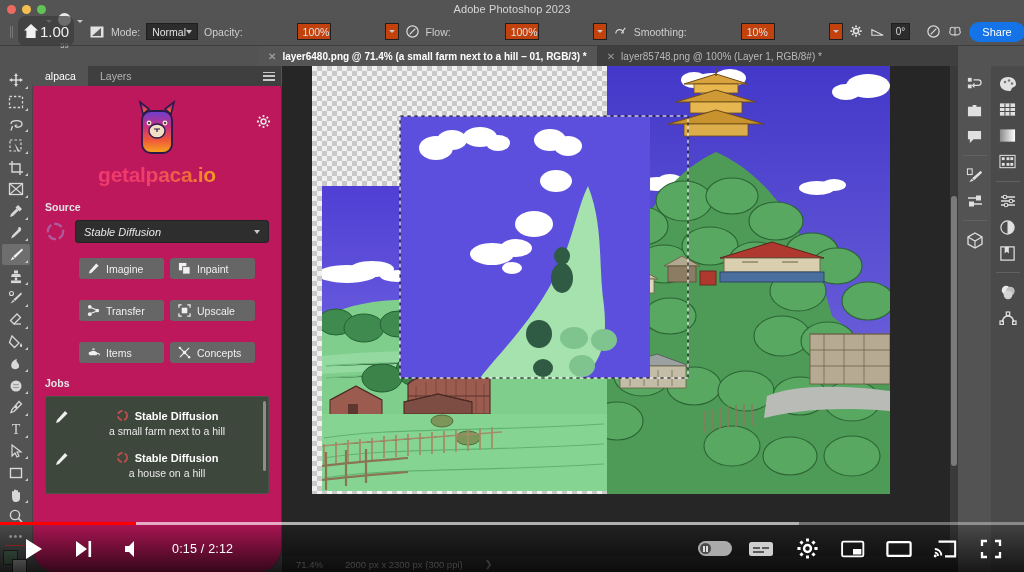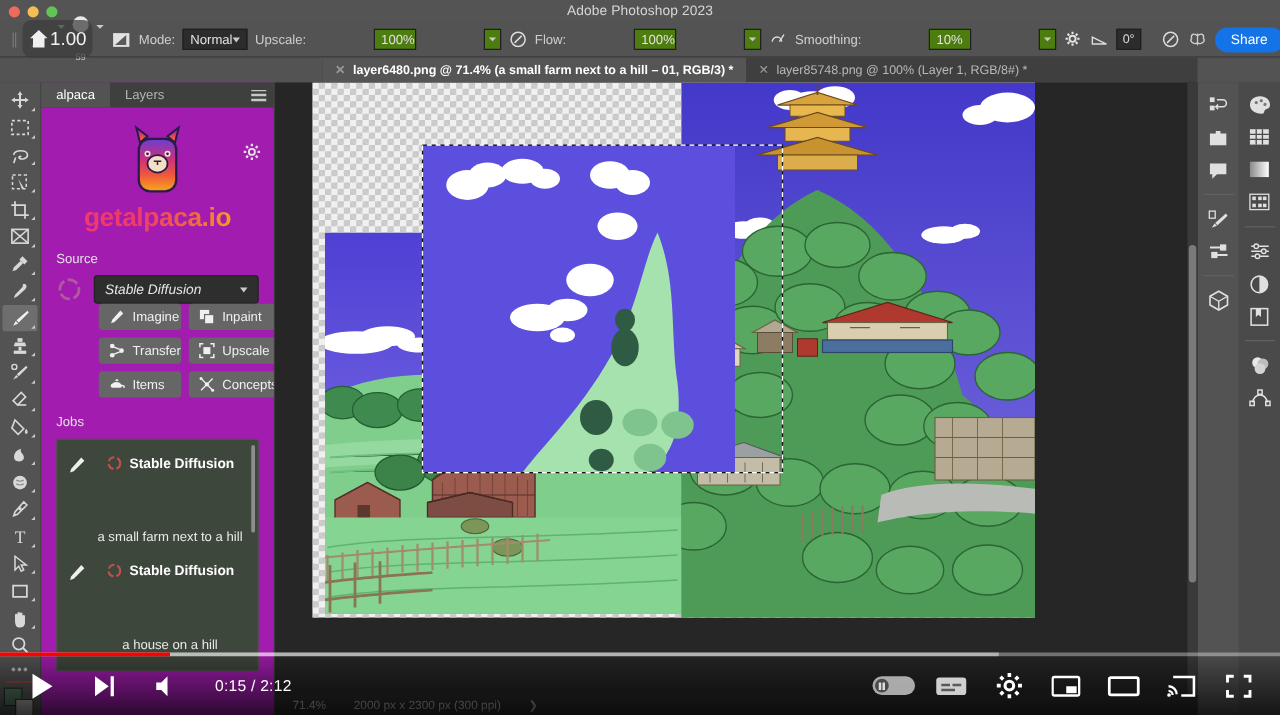--- a/index.html
+++ b/index.html
@@ -27,21 +27,21 @@
   .optionsbar {
     height: 28px; background: #535353; display: flex; align-items: center;
     gap: 6px; padding: 0 8px; flex: 0 0 28px; position: relative;
     border-bottom: 1px solid #3d3d3d;
   }
   .grip { width: 8px; height: 16px; position: relative; margin-right: 2px;}
   .grip::before{content:"";position:absolute;left:2px;top:2px;width:1px;height:12px;background:#777;
     box-shadow:2px 0 0 #777;}
   .opt-label { font-size: 10.5px; color: #cfcfcf; white-space: nowrap; }
   .opt-field {
-    background: #4d7c0f; border: 1px solid #1f1f1f; color: #e2e2e2;
+    background: #c2410c; border: 1px solid #1f1f1f; color: #e2e2e2;
     font-size: 10.5px; height: 17px; display: flex; align-items: center;
     padding: 0 5px; min-width: 34px; margin-left: 48px;
   }
   .opt-combo {
     background: #2c2c2c; border: 1px solid #1f1f1f; color: #e2e2e2;
     font-size: 10.5px; height: 17px; display: flex; align-items: center;
     padding: 0 5px; width: 160px; justify-content: space-between;
   }
   .caret { width: 0; height: 0; border-left: 3.5px solid transparent; border-right: 3.5px solid transparent;
            border-top: 4px solid #c9c9c9; }
@@ -96,57 +96,57 @@
   .tool .corner { position:absolute; right:2px; bottom:2px; width:0;height:0;
     border-left:3px solid transparent; border-bottom:3px solid #c9c9c9; }
   .tool-dots { color:#bdbdbd; font-size:11px; letter-spacing:1px; margin-top:2px;}
   .swatches { position: relative; width: 26px; height: 26px; margin-top: 3px;}
   .sw { position:absolute; width:15px;height:15px;border:1px solid #2b2b2b; }
   .sw.fg { left:0; top:0; background:#51735b; }
   .sw.bg { left:9px; top:9px; background:#a9a9a9; }
 
   
   .panel {
-    width: 188px; background:#a21caf; display:flex; flex-direction:column;
-    border-left:1px solid #454545; border-right:1px solid #3c3c3c;
+    width: 250px; background:#be185d; display:flex; flex-direction:column;
+    border-left:1px solid #454545; border-right:1px solid #3c3c3c;border-radius:24px;
   }
   .panel-tabs { height:20px; background:#3f3f3f; display:flex; align-items:stretch; position:relative;}
   .panel-tab { font-size:10.5px; color:#b4b4b4; padding:0 12px; display:flex; align-items:center; }
   .panel-tab.active { background:#535353; color:#ffffff; }
   .panel-menu { margin-left:auto; margin-right:6px; display:flex;align-items:center; }
   .hamburger { width:12px;height:9px;display:flex;flex-direction:column;justify-content:space-between;}
   .hamburger i { display:block;height:1.5px;background:#c7c7c7; }
   .panel-body { flex:1; padding: 10px 12px; position:relative; overflow:hidden;}
   .gear-abs { position:absolute; right:10px; top:28px; }
   .logo-wrap { display:flex; flex-direction:column; align-items:center; margin-top:4px;}
   .brand {
     font-size: 21px; font-weight: bold; margin-top: 7px;
     background: linear-gradient(90deg, #ef3b6b 0%, #ef3b6b 38%, #f06a3e 75%, #f59b22 100%);
     -webkit-background-clip: text; background-clip: text; color: transparent;
     letter-spacing: -.3px;
   }
-  .sec-label { font-size:10.5px; color:#e3e3e3; font-weight:normal; margin: 14px 0 7px; }
+  .sec-label { font-size:10.5px; color:#e3e3e3; font-weight:bold; margin: 14px 0 7px; }
   .source-row { display:flex; align-items:center; gap:9px; }
   .model-select {
     flex:1; background:#2e2e2e; border:1px solid #222; height:23px; border-radius:3px;
     display:flex; align-items:center; justify-content:space-between; padding:0 8px;
     color:#e6e6e6; font-size:11px; font-style: italic;
   }
   .cmd-grid { display:grid; grid-template-columns: 1fr 1fr; gap:6px; padding: 0 14px 0 34px;}
   .cmd-btn {
     background:#666666; border-radius:3px; height:21px; display:flex; align-items:center;
-    gap:6px; padding-left:8px; color:#f0f0f0; font-size:10.5px;
+    gap:6px; padding-left:8px; color:#f0f0f0; font-size:10.5px;margin-top:15px;
   }
   .jobs-list { margin-top:6px; background:#3e473c; border:1px solid #4a5348; border-radius:2px;
     padding: 6px 0; position:relative; }
   .job { display:flex; align-items:flex-start; gap:6px; padding: 6px 10px 8px 8px; }
   .job-main { flex:1; display:flex; flex-direction:column; align-items:center; gap:3px;}
   .job-title-row { display:flex; align-items:center; gap:6px; }
   .job-title { font-size:11px; font-weight:bold; color:#ffffff; }
-  .job-prompt { font-size:10.5px; color:#e9e9e9;margin-top:44px; }
+  .job-prompt { font-size:10.5px; color:#e9e9e9; }
   .job-scroll { position:absolute; right:2px; top:4px; width:3px; height:70px; background:#8d8d8d; border-radius:2px;}
 
   
   .canvas-area { flex:1; background:#262626; position:relative; overflow:hidden; }
   .canvas-scroll-v { position:absolute; right:0; top:0; bottom:0; width:8px; background:#3a3a3a; }
   .canvas-scroll-thumb { position:absolute; right:1px; top:130px; width:6px; height:270px; background:#7a7a7a; border-radius:3px;}
   .artboard { position:absolute; left:30px; top:0px; width:578px; height:428px; }
   .checker {
     position:absolute; inset:0;
     background-image:
@@ -228,21 +228,21 @@
           <path d="M3 12 L12 4 L12 12 Z" fill="#5a5a5a"></path>
         </svg>
     </div>
 
     <span class="opt-label">Mode:</span>
     <div class="opt-combo">
       <span>Normal</span>
       <span class="caret"></span>
     </div>
 
-    <span class="opt-label">Upscale:</span>
+    <span class="opt-label">Opacity:</span>
     <div class="opt-field">
         <span>100%</span>
       </div>
     <div class="opt-field" style="min-width:14px;justify-content:center">
         <span class="caret-sm"></span>
       </div>
     <div class="ico-btn">
       <svg width="15" height="15" viewBox="0 0 16 16">
           <circle cx="8" cy="8" r="6" fill="none" stroke="#dcdcdc" stroke-width="1.3"></circle>
           <path d="M5 11 L11 5" stroke="#dcdcdc" stroke-width="1.3"></path>

